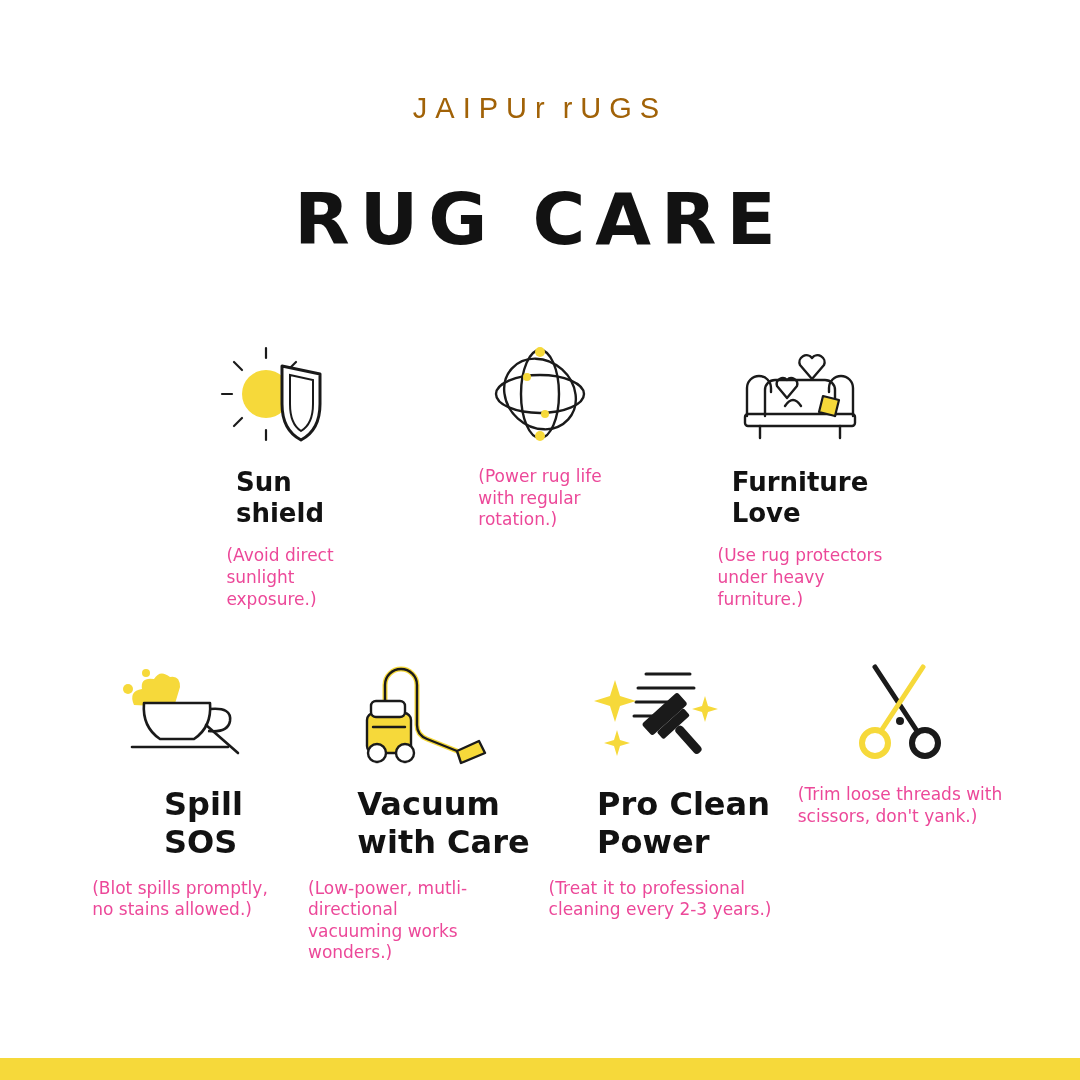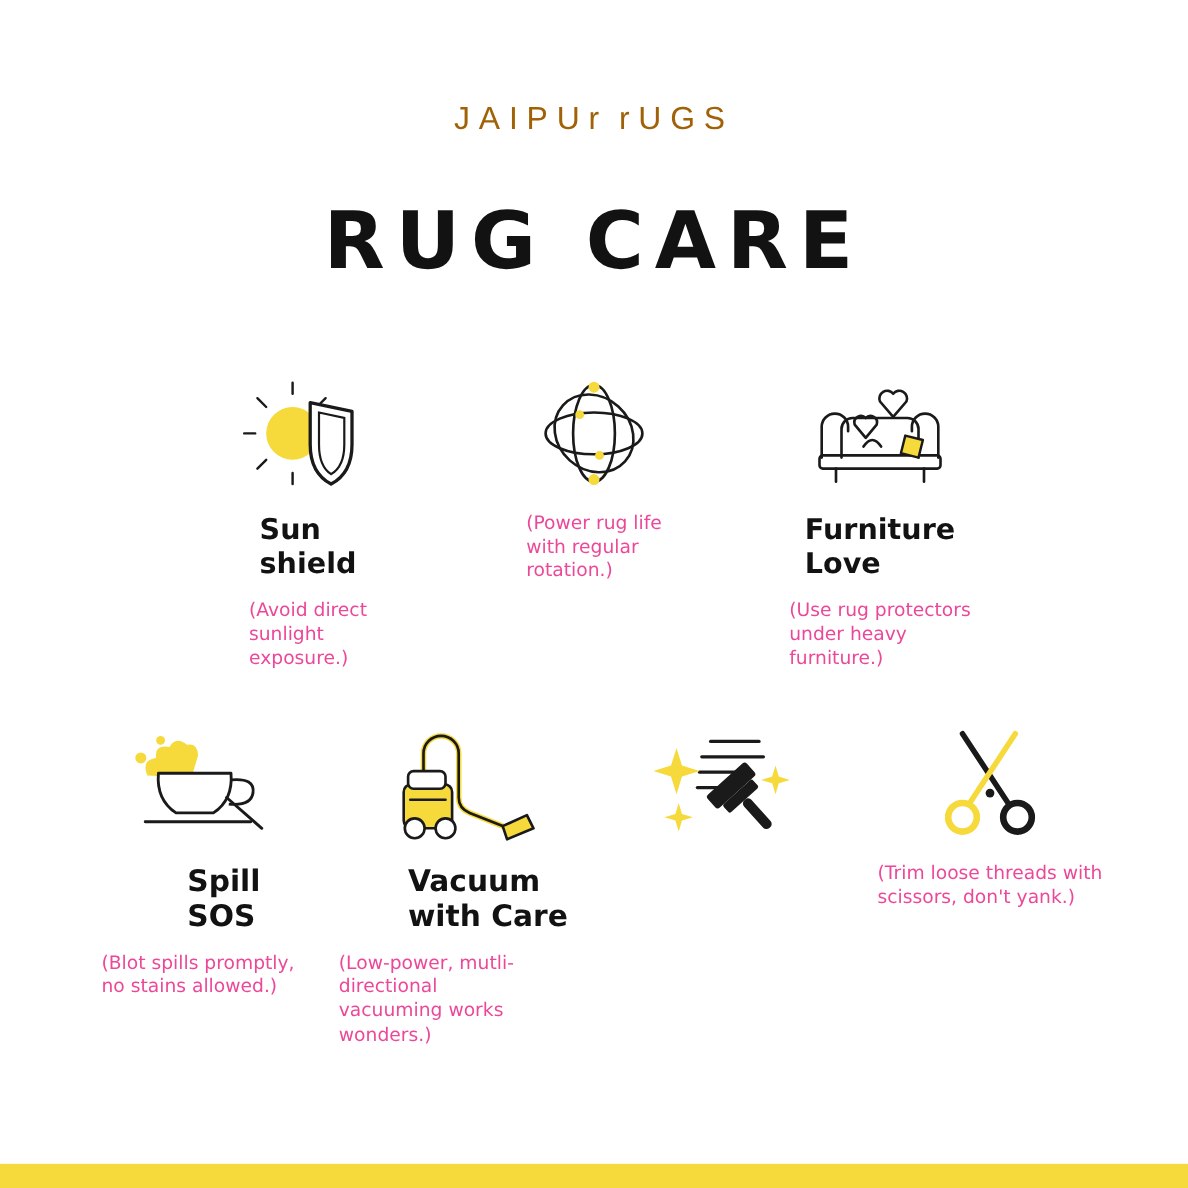--- a/index.html
+++ b/index.html
@@ -86,21 +86,21 @@
     white-space: pre-line;
   }
   .card-desc {
     margin-top: 17px;
     font-size: 17px;
     line-height: 1.27;
     color: #ec4899;
     font-family: "DejaVu Sans", sans-serif;
     white-space: pre-line;
   }
-  .row-bottom .card-title { font-size: 27px; margin-left: 47px; }
+  .row-bottom .card-title { font-size: 32px; margin-left: 47px; }
   .row-bottom .card-desc { margin-top: 16px; font-size: 17px; }
 
   
   .footer-bar {
     position: absolute;
     left: 0;
     bottom: 0;
     width: 1080px;
     height: 22px;
     background: #f6d93a;
@@ -240,20 +240,24 @@
           <g transform="rotate(-42 80 62)">
             <rect x="56" y="46" width="48" height="16" rx="3" fill="#1a1a1a"></rect>
             <rect x="62" y="62" width="36" height="10" rx="2" fill="#1a1a1a"></rect>
             <rect x="76" y="72" width="9" height="34" rx="4" fill="#1a1a1a"></rect>
           </g>
           <path d="M20 38 l5 -16 l5 16 l16 5 l-16 5 l-5 16 l-5 -16 l-16 -5 z" fill="#f6d93a"></path>
           <path d="M24 82 l3 -10 l3 10 l10 3 l-10 3 l-3 10 l-3 -10 l-10 -3 z" fill="#f6d93a"></path>
           <path d="M112 48 l3 -10 l3 10 l10 3 l-10 3 l-3 10 l-3 -10 l-10 -3 z" fill="#f6d93a"></path>
         </svg>
       </div>
+      <div class="card-title">Pro Clean
+Power</div>
+      <div class="card-desc">(Treat it to professional
+cleaning every 2-3 years.)</div>
     </div>
 
     <div class="card">
       <div class="icon-wrap">
         <svg width="110" height="112" viewBox="0 0 110 112" xmlns="http://www.w3.org/2000/svg">
           <g stroke="#1a1a1a" stroke-width="5" stroke-linecap="round" fill="none">
             <line x1="30" y1="10" x2="72" y2="74"></line>
           </g>
           <g stroke="#f6d93a" stroke-width="5" stroke-linecap="round" fill="none">
             <line x1="78" y1="10" x2="36" y2="74"></line>

